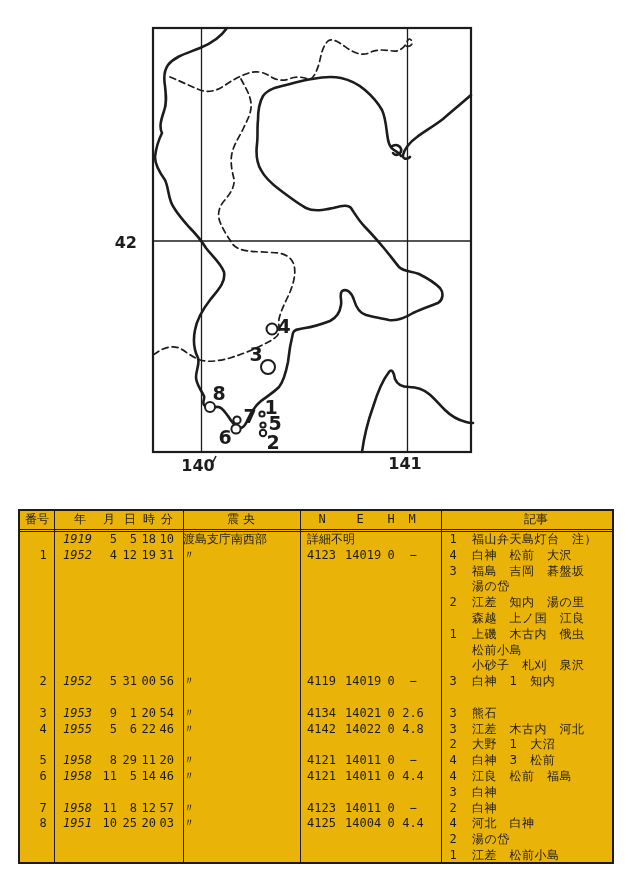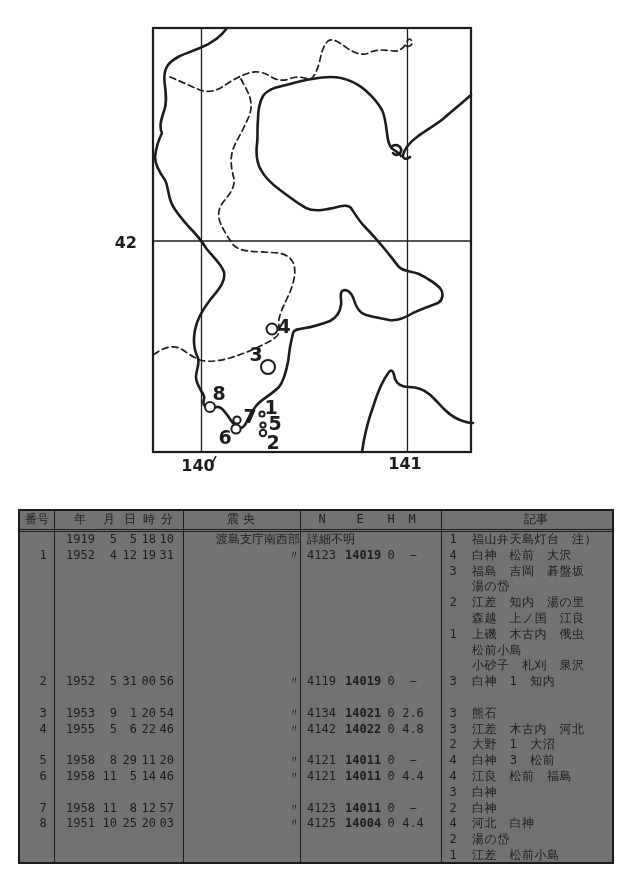--- a/index.html
+++ b/index.html
@@ -9,42 +9,42 @@
   #map-wrap{position:absolute;left:0;top:0;width:631px;height:505px;}
   .coast{fill:none;stroke:#1c1c1c;stroke-width:2.6;stroke-linecap:round;stroke-linejoin:round;}
   .gridline{fill:none;stroke:#1c1c1c;stroke-width:1.3;}
   .frame{fill:none;stroke:#1c1c1c;stroke-width:2.2;}
   .boundary{fill:none;stroke:#1c1c1c;stroke-width:1.7;stroke-dasharray:6 4;stroke-linecap:round;}
   .epi{fill:#ffffff;stroke:#1c1c1c;stroke-width:2;}
   .epilabel{font:700 19px "DejaVu Sans",sans-serif;fill:#1c1c1c;text-anchor:middle;}
   .axislabel{font:700 16px "DejaVu Sans",sans-serif;fill:#1c1c1c;}
   
   #quake-table{position:absolute;left:18px;top:509px;width:596px;height:355px;
-     border:2px solid #1c1c1c;box-sizing:border-box;background:#737373;
+     border:2px solid #1c1c1c;box-sizing:border-box;background:#eab308;
      font-size:12px;line-height:15.8px;}
   #quake-table .vd{position:absolute;top:0;bottom:0;width:0;border-left:1.4px solid #1c1c1c;}
   #thead{position:absolute;left:0;right:0;top:0;height:18px;border-bottom:3px double #1c1c1c;}
   .th{position:absolute;top:1px;transform:translateX(-50%);white-space:nowrap;
       font-family:"DejaVu Sans",sans-serif;}
   .th.num{font-family:"DejaVu Sans Mono",monospace;}
   #tbody{position:absolute;left:0;right:0;top:21px;}
   .tl{position:relative;height:15.8px;}
   .tl span{position:absolute;top:0;white-space:nowrap;}
   .mono,.c-no,.c-yr,.c-mo,.c-dy,.c-hh,.c-mm,.c-n,.c-e,.c-h,.c-m,.c-ri{
       font-family:"DejaVu Sans Mono",monospace;}
   .c-no{left:6px;width:34px;text-align:center;}
-  .c-yr{left:43px;width:32px;text-align:right;}
+  .c-yr{left:43px;width:32px;text-align:left;font-style:italic;}
   .c-mo{left:79px;width:18px;text-align:right;}
   .c-dy{left:101px;width:16px;text-align:right;}
   .c-hh{left:120px;width:16px;text-align:right;}
   .c-mm{left:138px;width:16px;text-align:right;}
-  .c-epi{left:163px;width:117px;text-align:right;}
+  .c-epi{left:163px;width:117px;text-align:left;}
   .c-detail{left:287px;}
   .c-n{left:287px;width:30px;}
-  .c-e{left:325px;width:38px;font-weight:bold;}
+  .c-e{left:325px;width:38px;}
   .c-h{left:364px;width:14px;text-align:center;}
   .c-m{left:380px;width:26px;text-align:center;}
   .c-ri{left:424px;width:18px;text-align:center;}
   .c-rt{left:452px;letter-spacing:0.5px;}
 </style>
 </head>
 <body>
 
 <div id="map-wrap">
 <svg width="631" height="505" viewBox="0 0 631 505">

